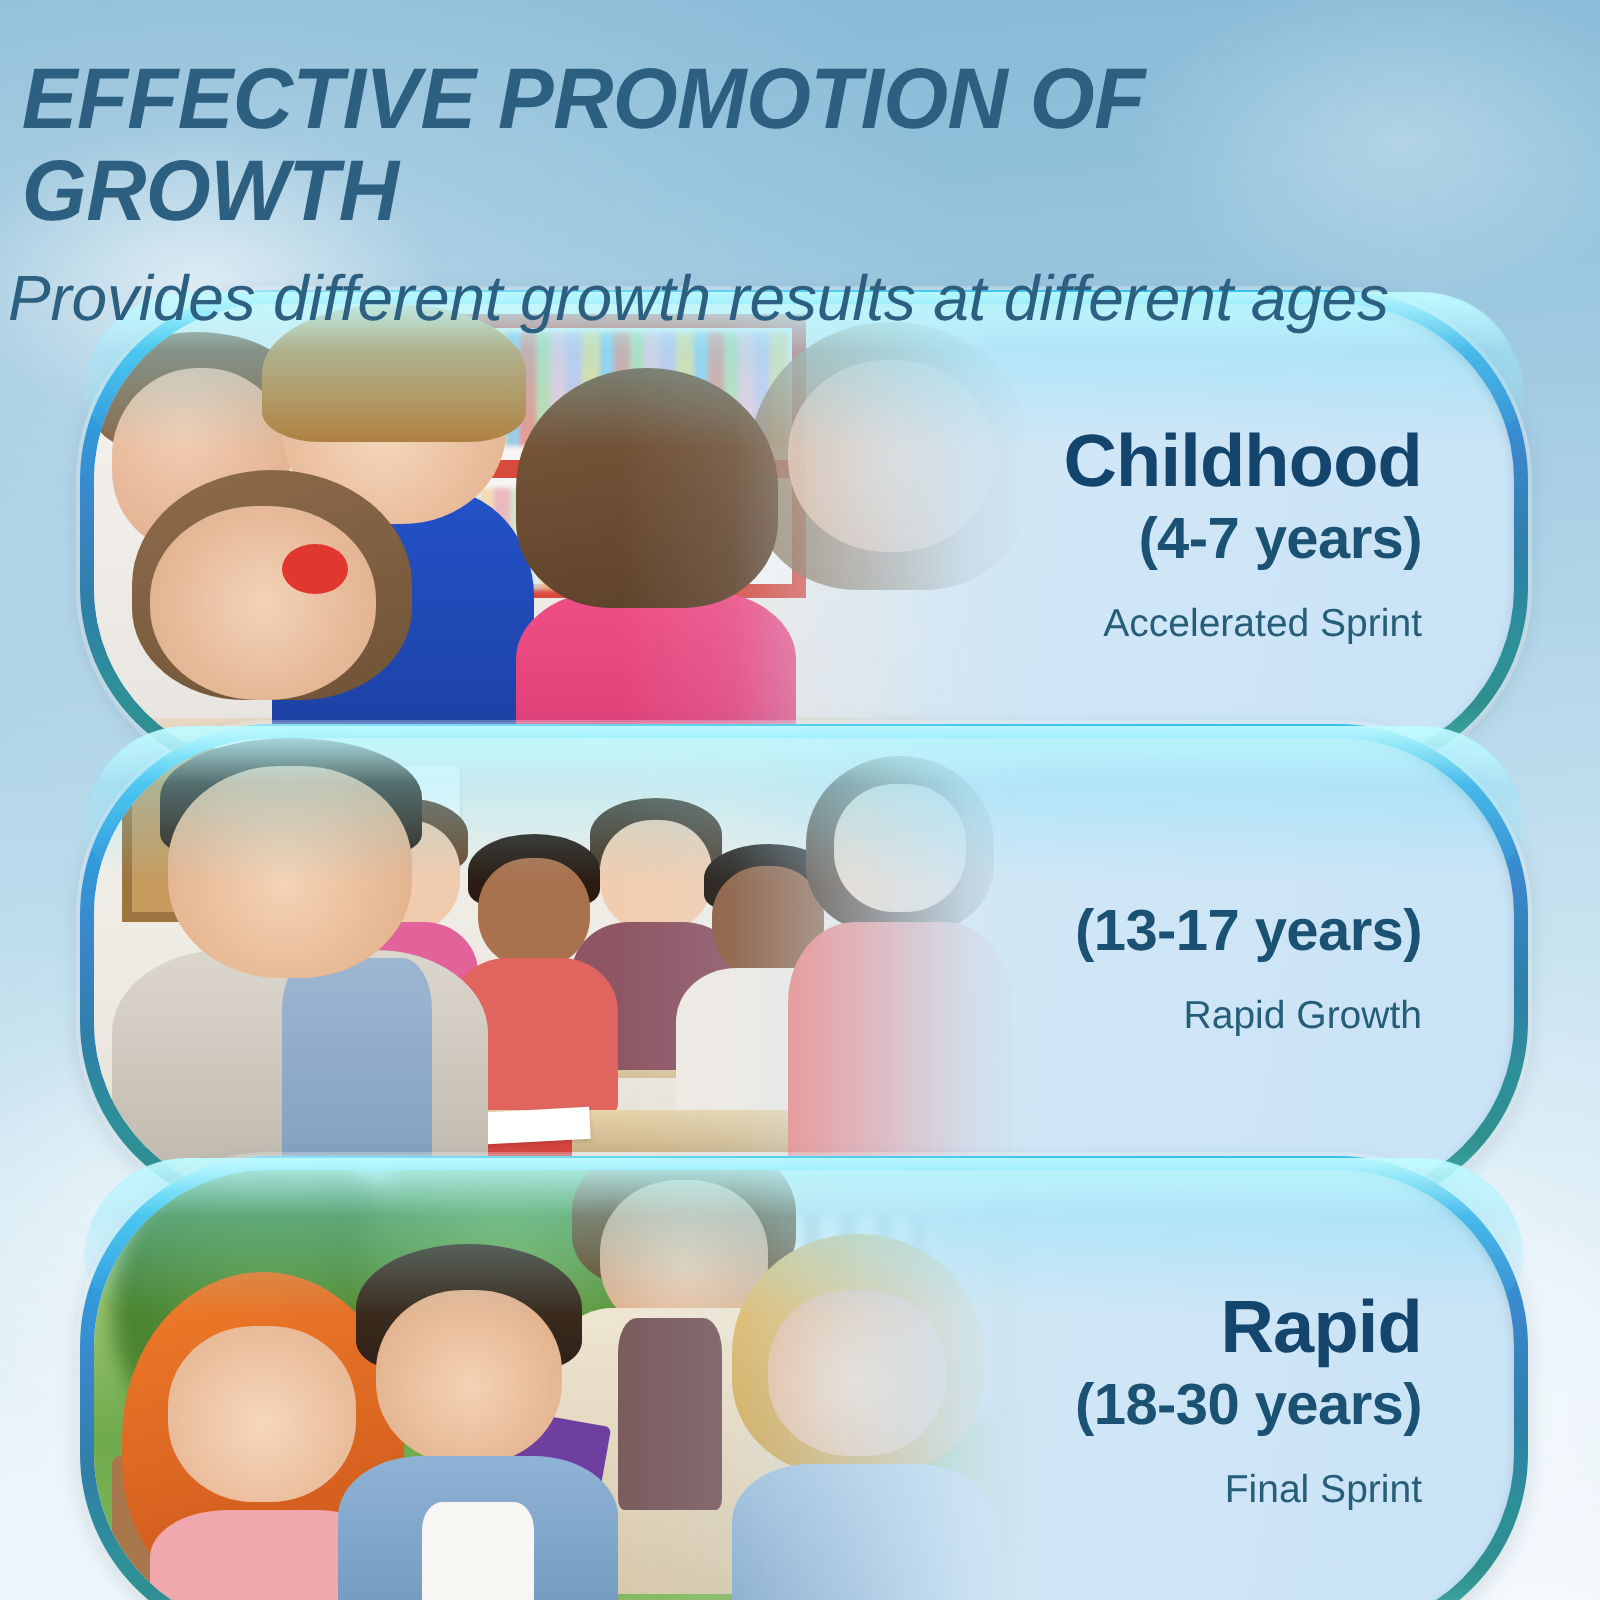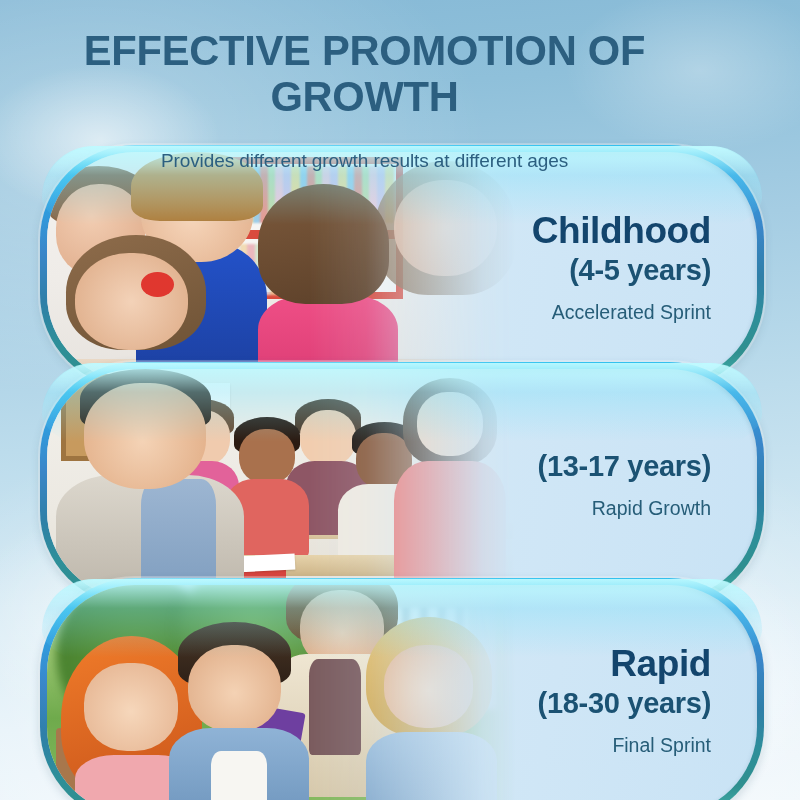--- a/index.html
+++ b/index.html
@@ -37,38 +37,39 @@
   .cloud.c3 { left: -90px;  top: 470px; width: 420px; height: 300px; opacity: .9; }
   .cloud.c4 { left: 470px;  top: 520px; width: 430px; height: 320px; opacity: .9; }
   .cloud.c5 { left: 150px;  top: 700px; width: 520px; height: 260px; opacity: .95; }
 
   
   #header {
     position: absolute;
     left: 0;
     top: 0;
     width: 729px;
-    text-align: center;
+    text-align: left;
     z-index: 4;
+    font-style: italic;
   }
   #title {
     margin: 0;
     padding-top: 27px;
     font-family: "Liberation Sans Narrow", "Liberation Sans", sans-serif;
     font-size: 43px;
     line-height: 46px;
     font-weight: bold;
     letter-spacing: -0.3px;
     color: #2c5f80;
     transform: scaleX(0.97);
   }
   #subtitle {
-    margin: 16px;
+    margin: 4px;
     padding-top: 11px;
-    font-size: 19px;
+    font-size: 32px;
     line-height: 30px;
     font-weight: normal;
     color: #2c5f80;
     letter-spacing: -0.1px;
   }
 
   
   .card {
     position: absolute;
     left: 40px;
@@ -286,21 +287,21 @@
           <div class="bodyD"></div>
             <div class="headD"></div>
             <div class="hairD"></div>
           <div class="hairC"></div>
             <div class="headC"></div>
             <div class="bowC"></div>
         </div>
       </div>
       <div class="card-text">
         <div class="stage-name">Childhood</div>
-        <div class="stage-age">(4-5 years)</div>
+        <div class="stage-age">(4-7 years)</div>
         <div class="stage-effect">Accelerated Sprint</div>
       </div>
     </div>
   </div>
 
   <div class="card" style="top:362px;">
     <div class="card-inner">
       <div class="photo">
         <div class="scene s2">
           <div class="bg"></div>

